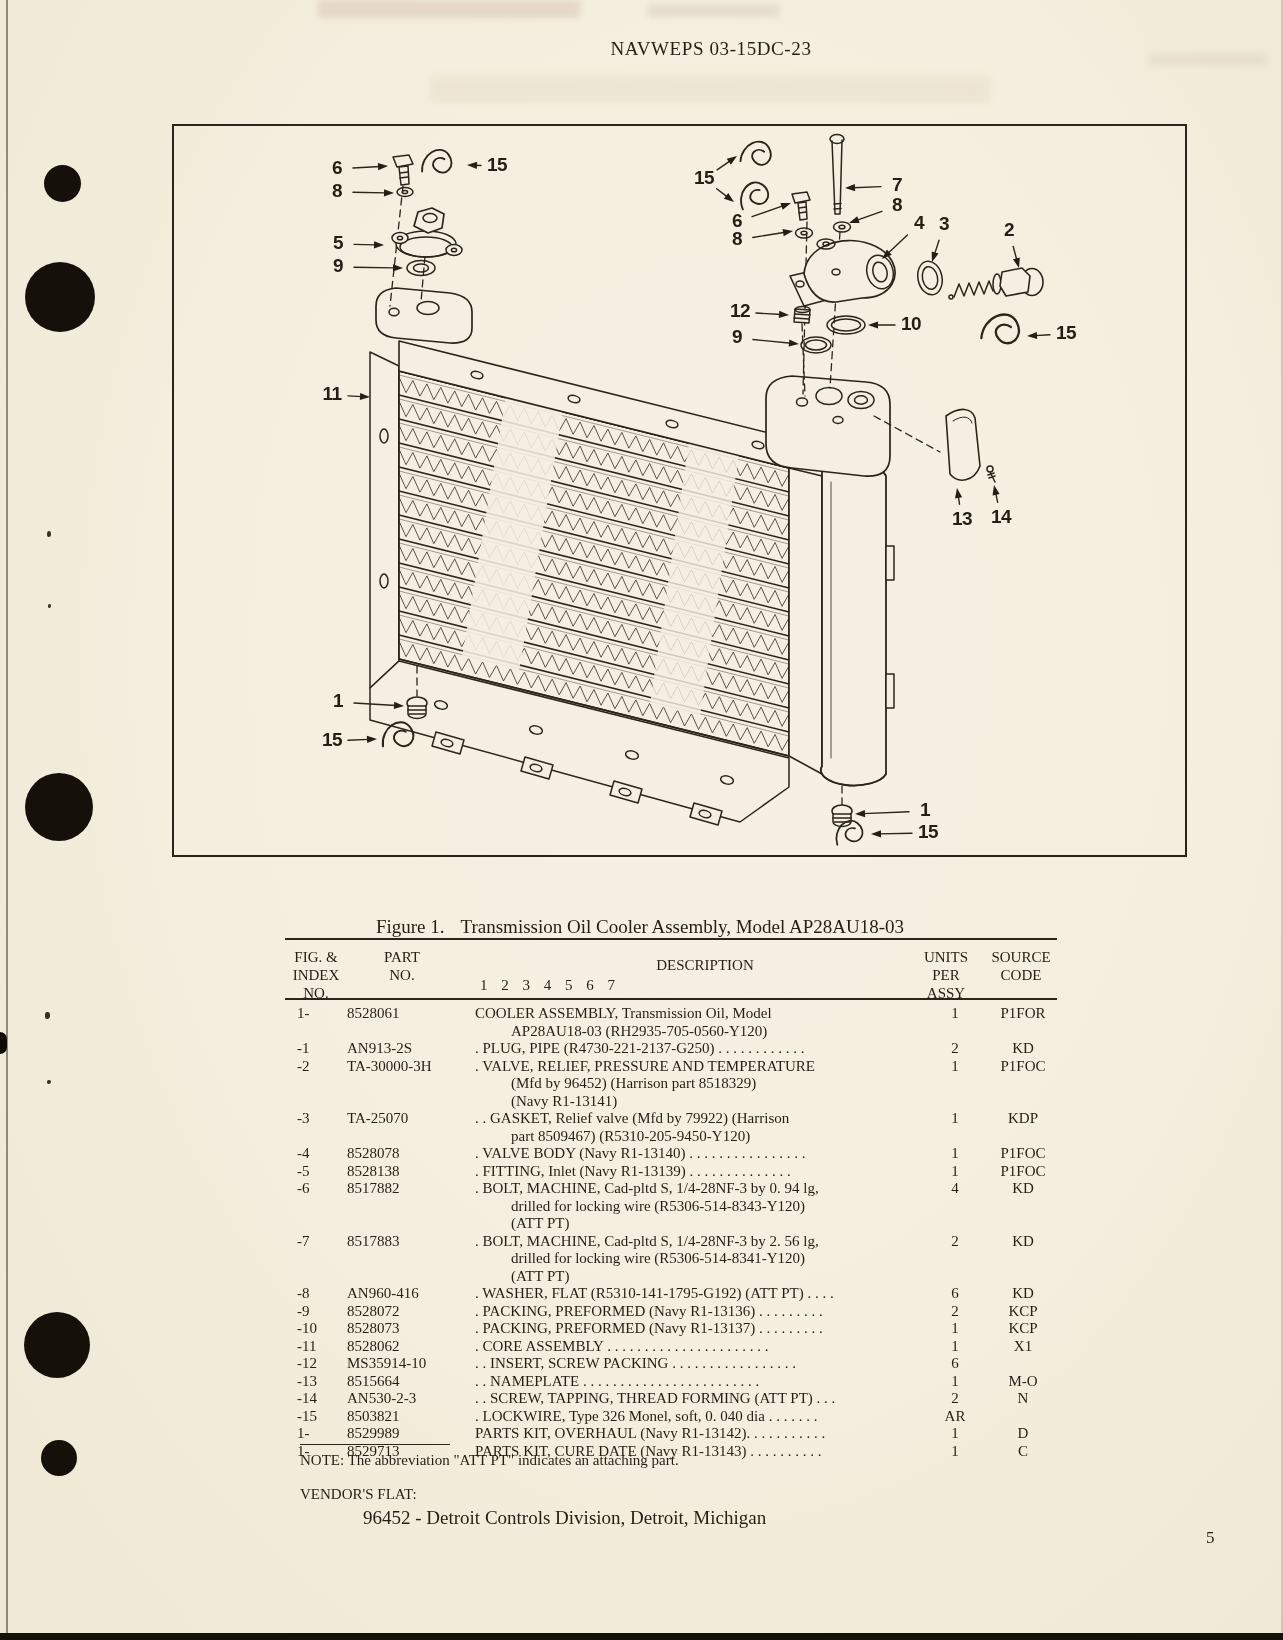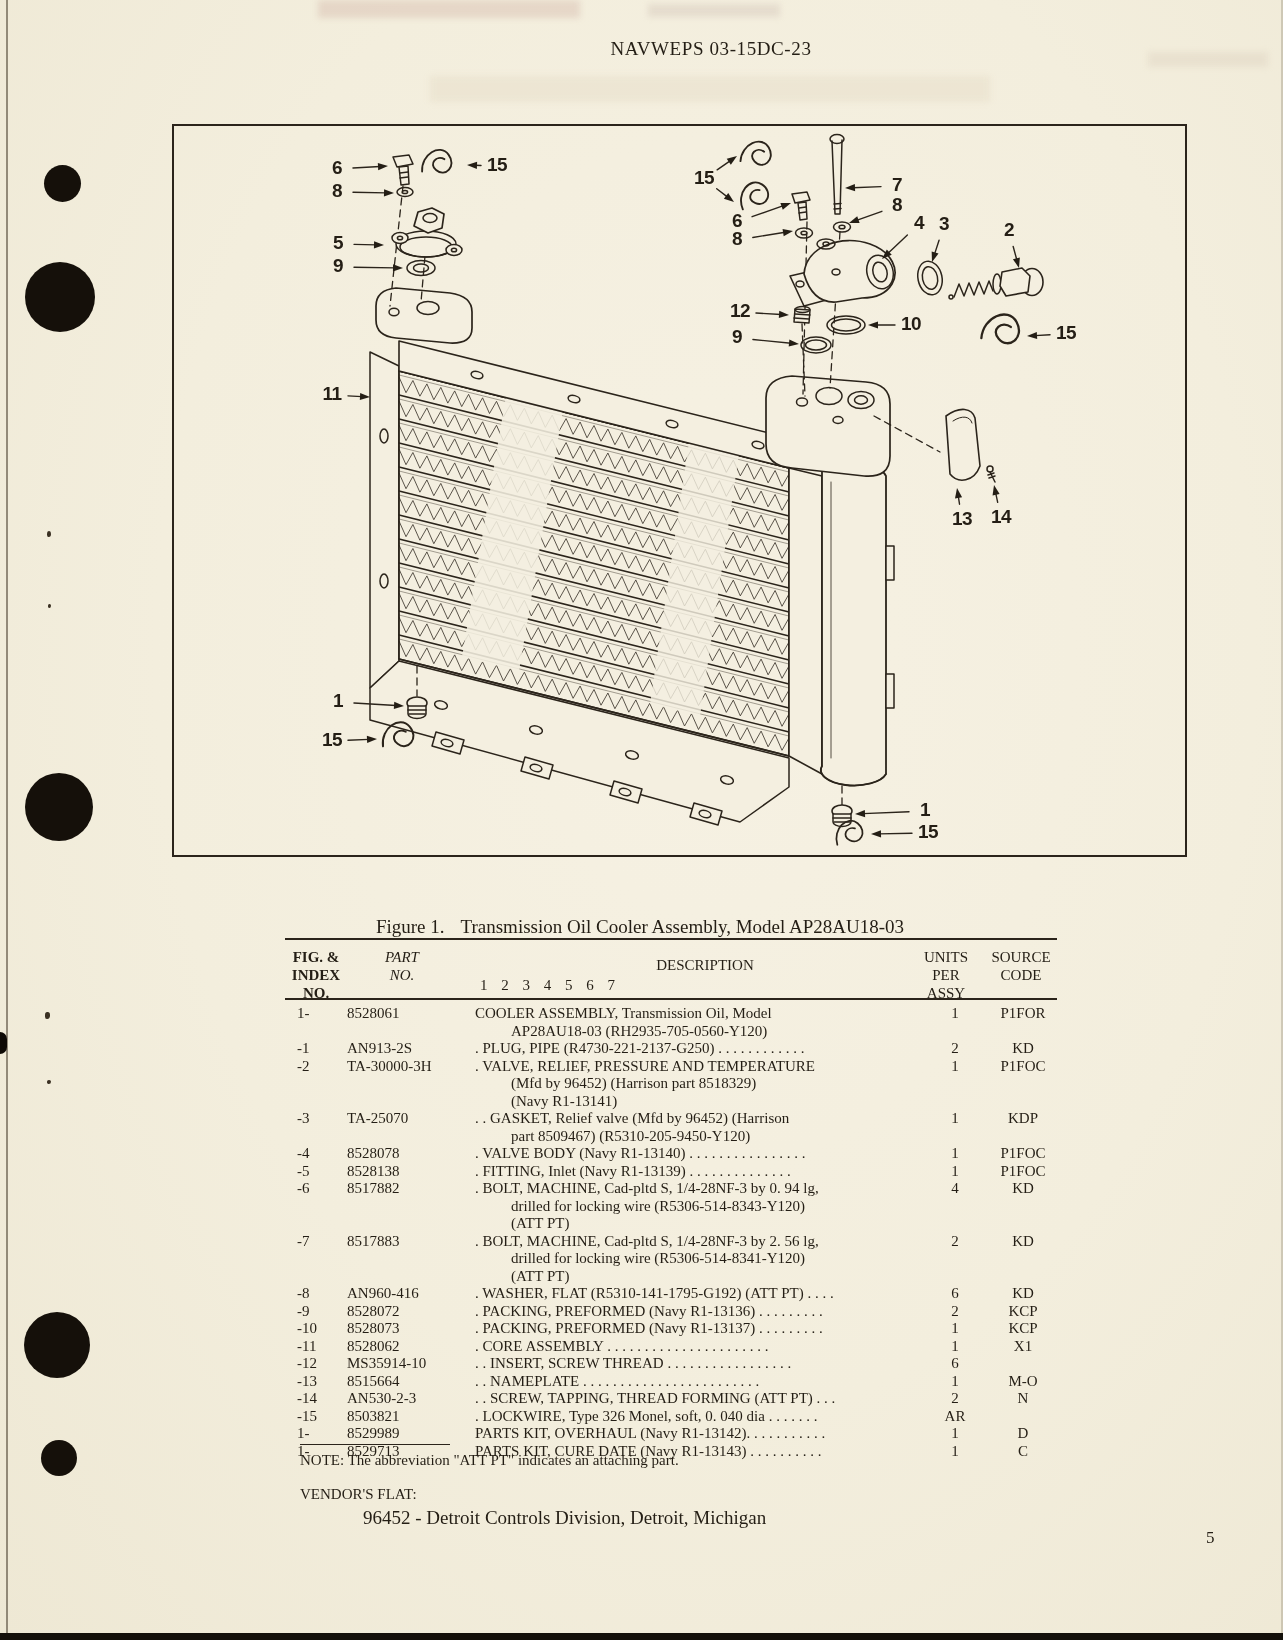--- a/index.html
+++ b/index.html
@@ -45,22 +45,22 @@
     font-size:19px;white-space:nowrap;margin-top:20px;
   }
   .figure-caption .cap-title{margin-left:16px;}
 
   
   .parts-table{position:absolute;left:285px;top:938px;width:772px;font-size:15px;line-height:17.5px;}
   .rule{border-top:2.2px solid #2b241b;height:0;}
   .thead{position:relative;height:58px;}
   .hcol{position:absolute;text-align:center;}
   .hcol div{line-height:18px;}
-  .h-figindex{left:0;top:8px;width:62px;font-weight:bold;}
-  .h-partno{left:62px;top:8px;width:110px;font-style:italic;}
+  .h-figindex{left:0;top:8px;width:62px;}
+  .h-partno{left:62px;top:8px;width:110px;}
   .h-desc{left:195px;top:17px;width:450px;}
   .h-desclv{left:195px;top:37px;width:450px;text-align:left;letter-spacing:5px;}
   .h-units{left:630px;top:8px;width:62px;}
   .h-source{left:700px;top:8px;width:72px;}
   .tbody{margin-top:5px;}
   .trow{display:grid;grid-template-columns:62px 128px 452px 56px 74px;}
   .c-idx{padding-left:12px;}
   .c-desc .desc-line + .desc-line{padding-left:36px;}
   .c-units{text-align:center;}
   .c-src{padding-left:6px;text-align:center;}
@@ -447,21 +447,21 @@
           <div class="desc-line">(Mfd  by 96452) (Harrison part 8518329)</div>
           <div class="desc-line">(Navy R1-13141)</div>
         </div>
         <div class="c-units">1</div>
         <div class="c-src">P1FOC</div>
       </div>
       <div class="trow">
         <div class="c-idx">-3</div>
         <div class="c-part">TA-25070</div>
         <div class="c-desc">
-          <div class="desc-line">. . GASKET, Relief valve (Mfd  by 96452) (Harrison</div>
+          <div class="desc-line">. . GASKET, Relief valve (Mfd  by 79922) (Harrison</div>
           <div class="desc-line">part 8509467) (R5310-205-9450-Y120)</div>
         </div>
         <div class="c-units">1</div>
         <div class="c-src">KDP</div>
       </div>
       <div class="trow">
         <div class="c-idx">-4</div>
         <div class="c-part">8528078</div>
         <div class="c-desc">
           <div class="desc-line">. VALVE BODY (Navy R1-13140) . . . . . . . . . . . . . . . .</div>
@@ -533,21 +533,21 @@
         <div class="c-desc">
           <div class="desc-line">. CORE ASSEMBLY . . . . . . . . . . . . . . . . . . . . . .</div>
         </div>
         <div class="c-units">1</div>
         <div class="c-src">X1</div>
       </div>
       <div class="trow">
         <div class="c-idx">-12</div>
         <div class="c-part">MS35914-10</div>
         <div class="c-desc">
-          <div class="desc-line">. . INSERT, SCREW THREAD . . . . . . . . . . . . . . . . .</div>
+          <div class="desc-line">. . INSERT, SCREW PACKING . . . . . . . . . . . . . . . . .</div>
         </div>
         <div class="c-units">6</div>
         <div class="c-src"></div>
       </div>
       <div class="trow">
         <div class="c-idx">-13</div>
         <div class="c-part">8515664</div>
         <div class="c-desc">
           <div class="desc-line">. . NAMEPLATE . . . . . . . . . . . . . . . . . . . . . . . .</div>
         </div>

